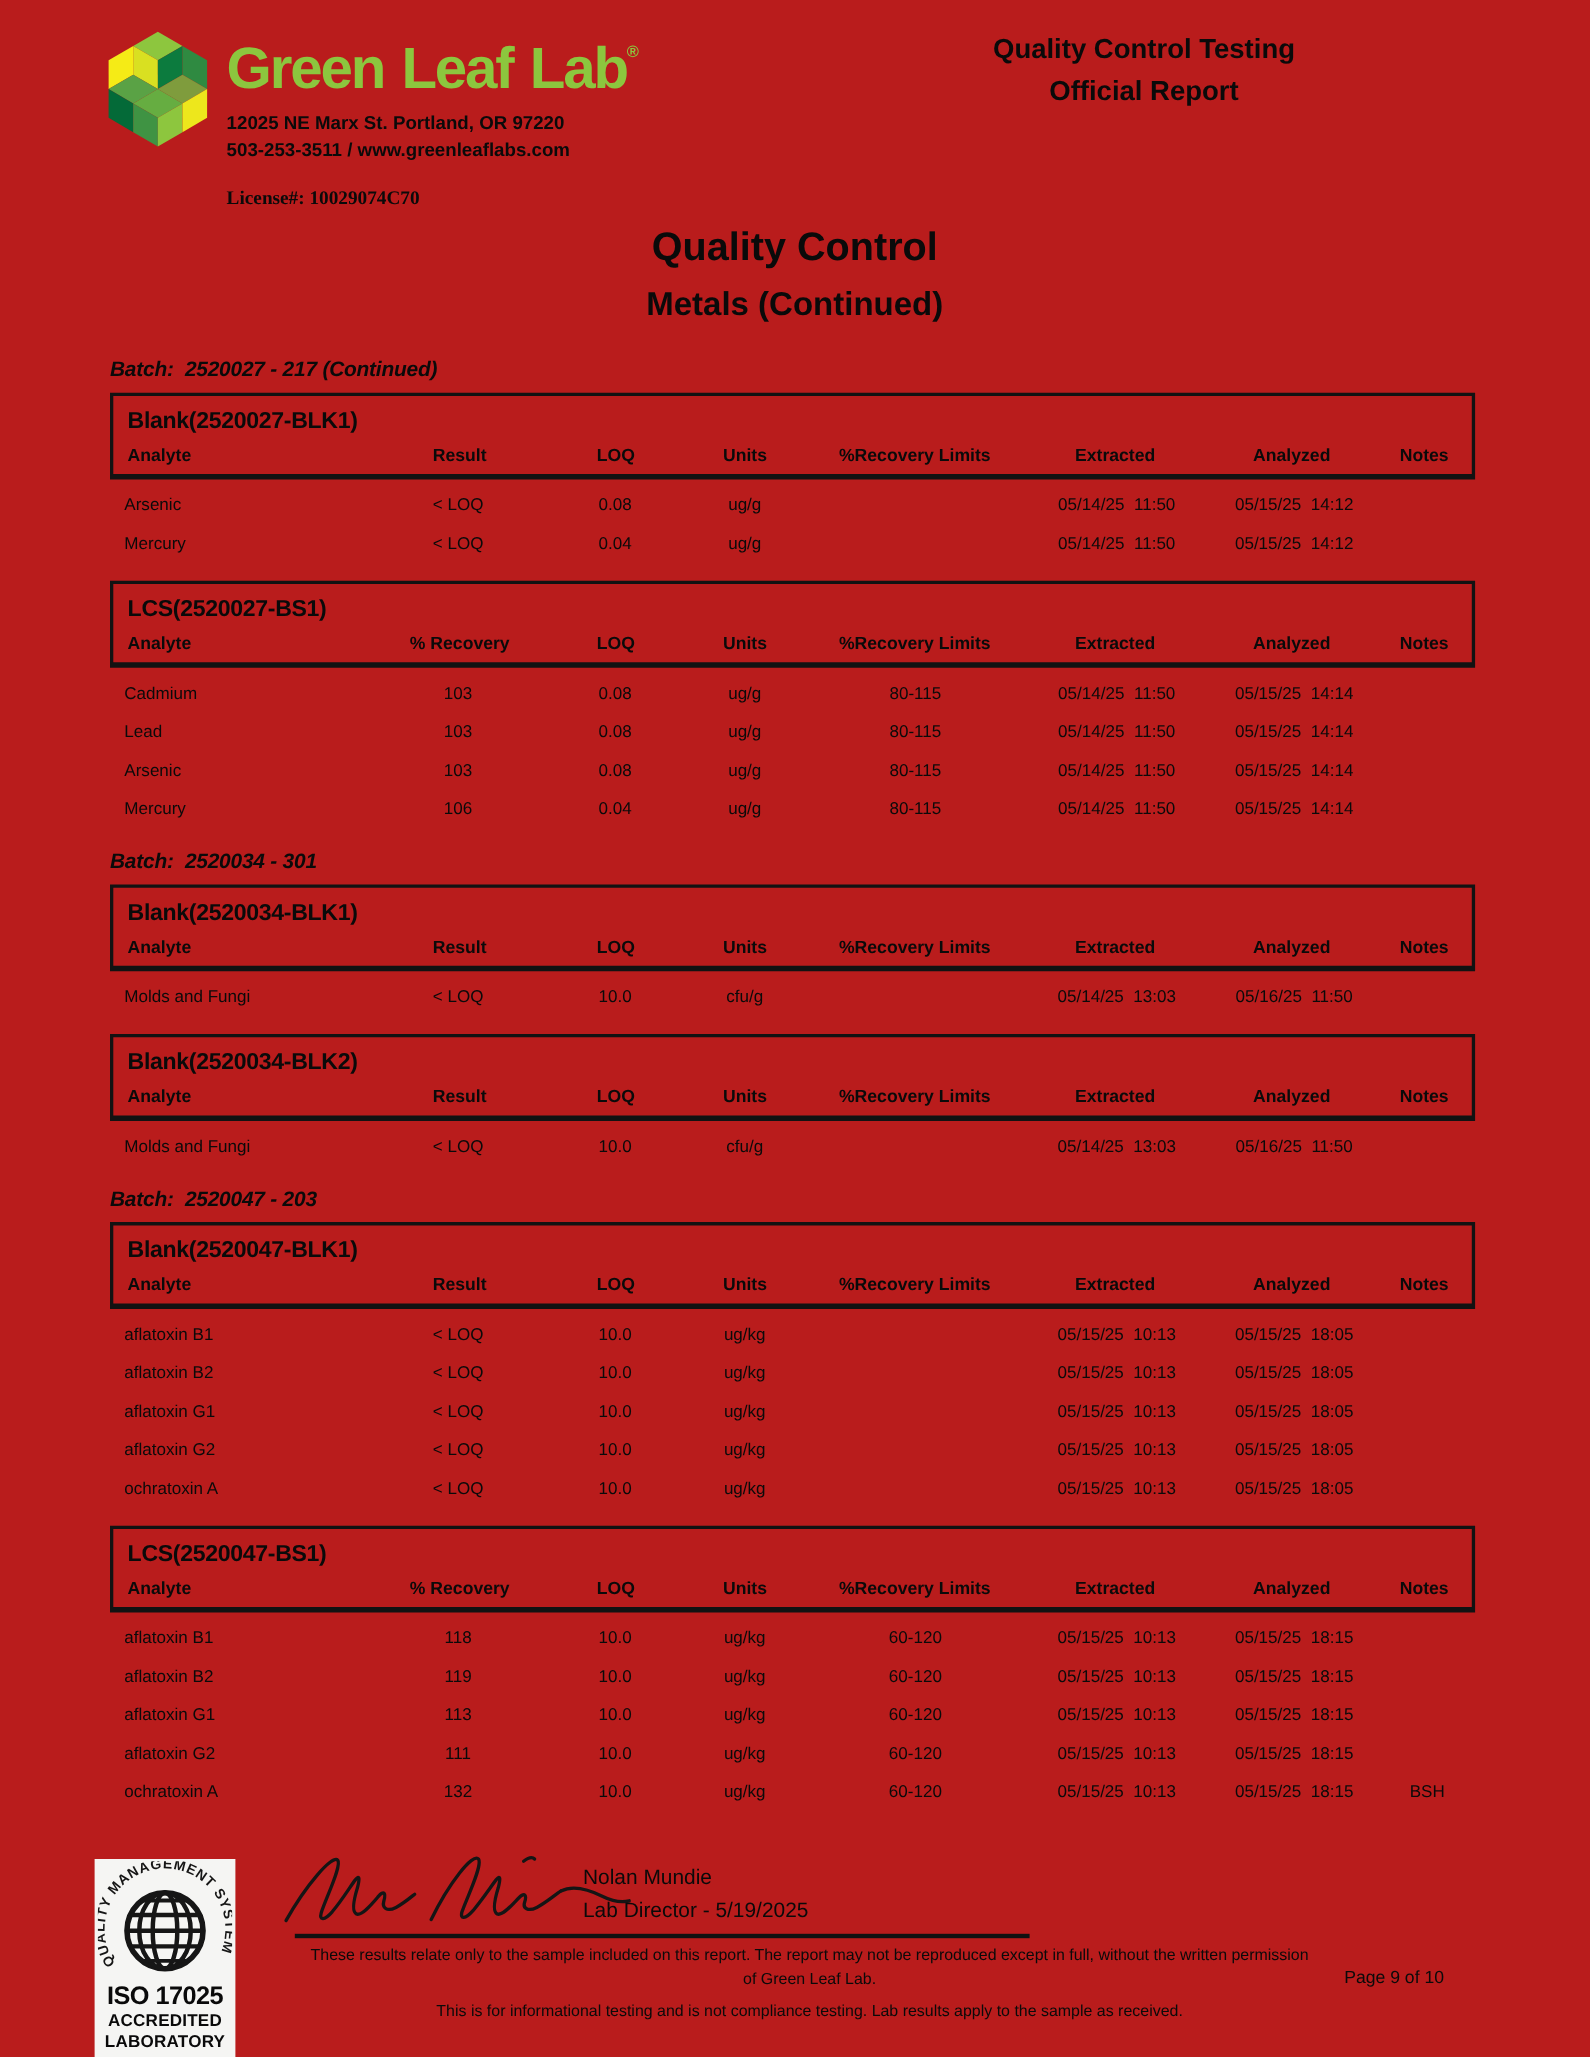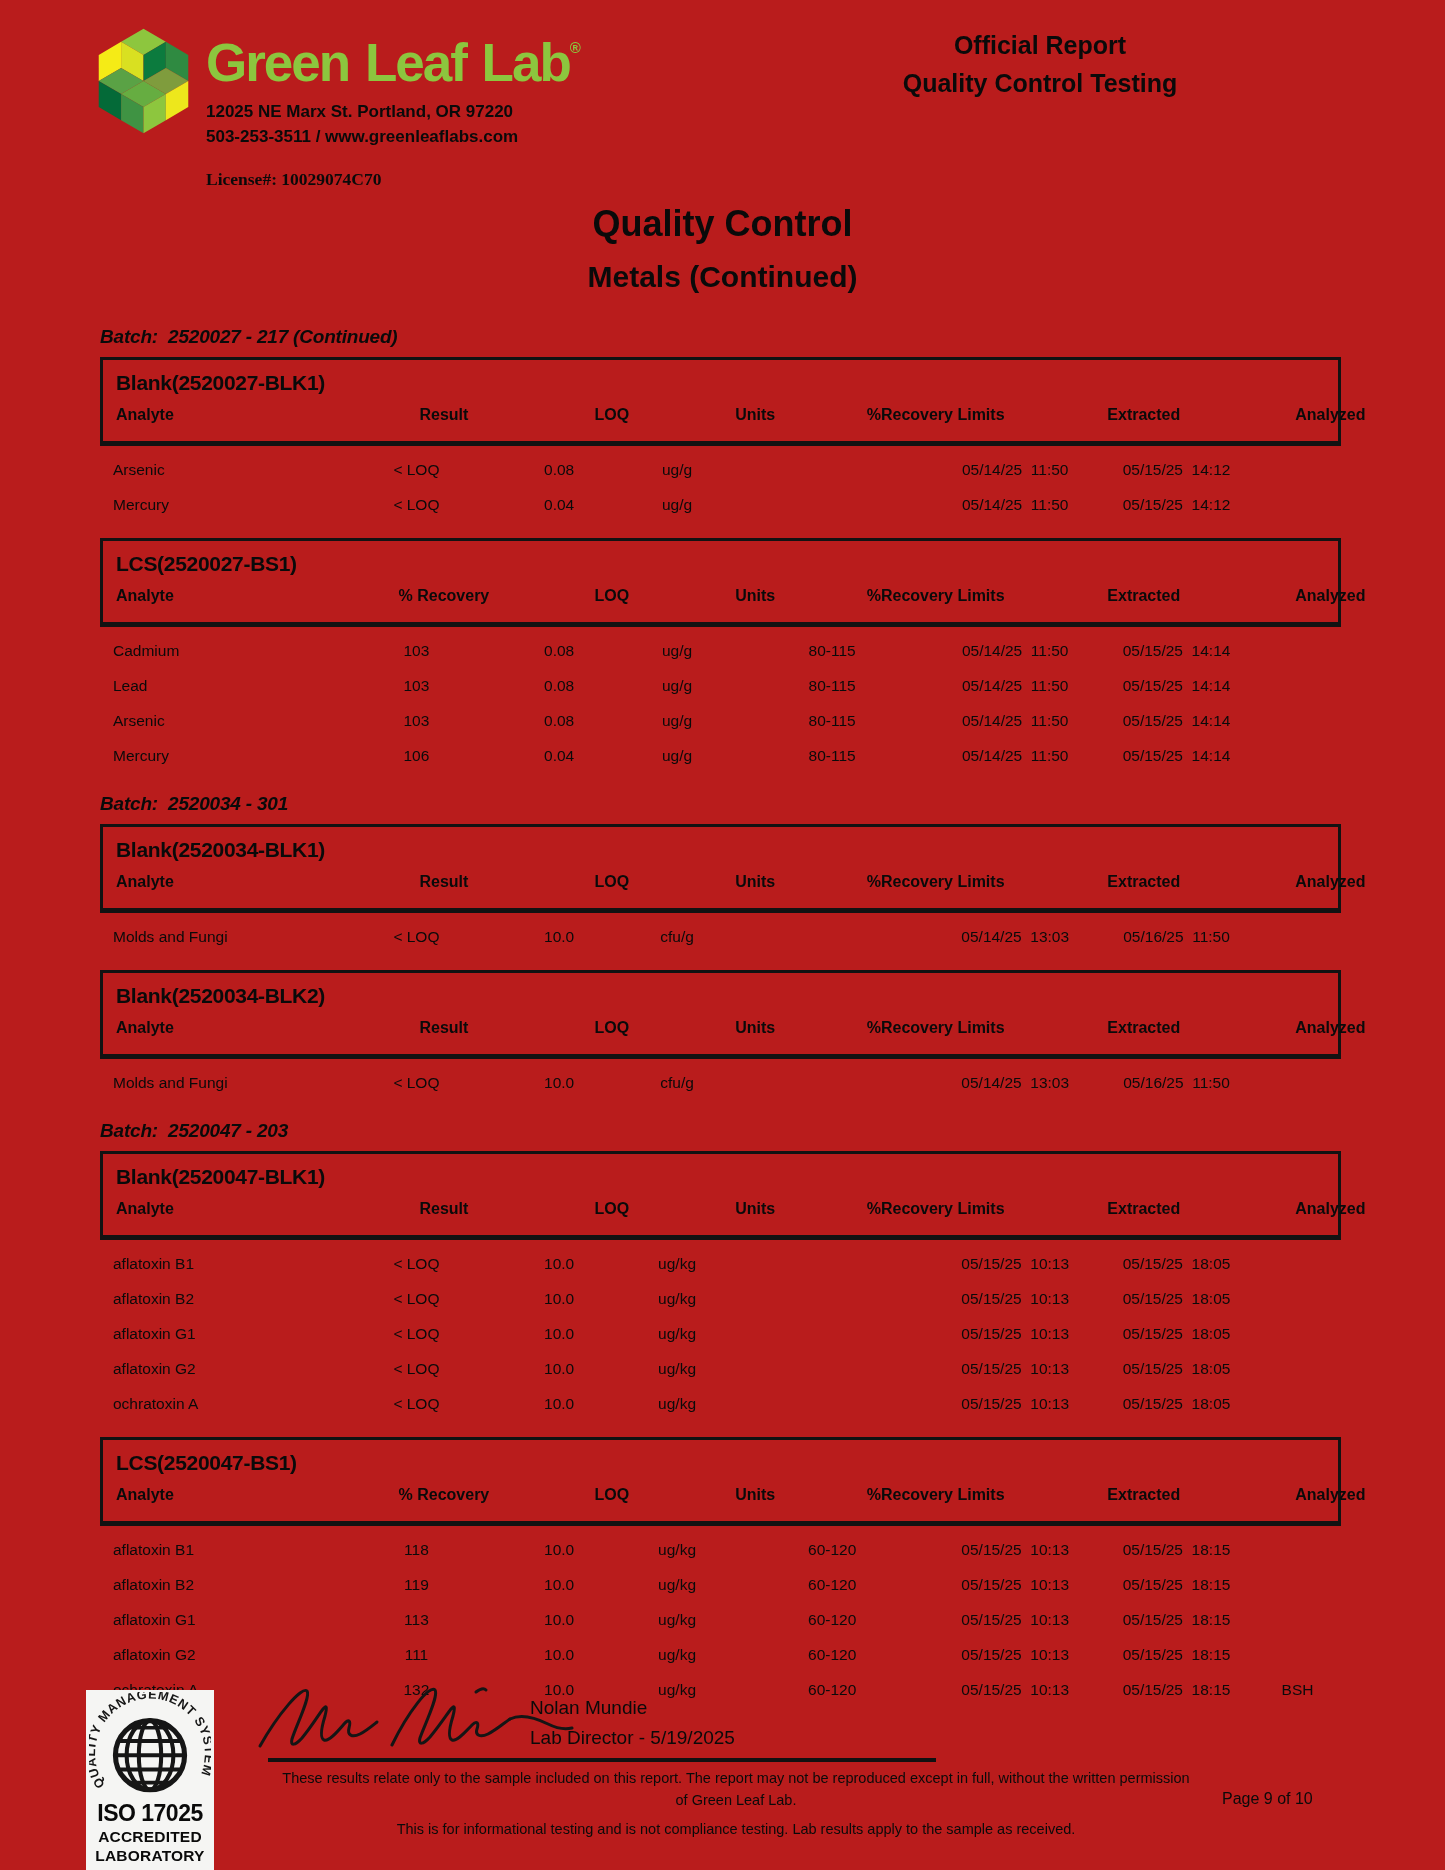--- a/index.html
+++ b/index.html
@@ -29,21 +29,21 @@
   
   .content{position:absolute;left:100px;top:322px;width:1241px;}
   .batch{font-style:italic;font-weight:700;font-size:19px;margin:20px 0 9px;white-space:pre;letter-spacing:-0.2px;}
   .section:first-child .batch{margin-top:4px;}
   .tbox{border:3px solid #121212;border-bottom-width:5px;padding-top:9px;}
   .ttitle{font-size:21px;font-weight:700;padding:2px 0 11px 13px;letter-spacing:-0.3px;}
   .trow{display:grid;grid-template-columns:19% 13% 10% 9% 16% 13.5% 12.5% 7%;align-items:baseline;}
   .cell{text-align:center;white-space:pre;font-size:15.5px;overflow:hidden;}
   .cell:first-child{text-align:left;padding-left:13px;}
   .hdr .cell{font-weight:700;font-size:16px;}
-  .tbox .trow{padding-bottom:17px;gap:26px;}
+  .tbox .trow{padding-bottom:7px;}
   .rows{margin:6px 0 16px;}
   .rows .trow{padding:8.5px 0;}
   
   .iso-block{position:absolute;left:86px;top:1690px;width:128px;text-align:center;background:#f5f5f3;padding:2px 0 4px;}
   .iso-line1{font-size:23px;font-weight:700;letter-spacing:-0.5px;margin-top:2px;}
   .iso-line2,.iso-line3{font-size:15.5px;font-weight:700;letter-spacing:0.2px;line-height:1.25;}
   .signature{position:absolute;left:252px;top:1680px;}
   .sig-names{position:absolute;left:530px;top:1693px;font-size:19px;line-height:1.6;}
   .sig-line{position:absolute;left:268px;top:1758px;width:668px;height:4px;background:#111;}
   .disclaimer{position:absolute;left:276px;top:1768px;width:920px;text-align:center;font-size:14.5px;line-height:1.5;}
@@ -74,22 +74,22 @@
       <div class="brand-name" style="color:#8cc63e"><span>Green Leaf Lab</span><sup>®</sup></div>
       <div class="brand-addr">
         <div>12025 NE Marx St. Portland, OR 97220</div>
         <div>503-253-3511 / www.greenleaflabs.com</div>
       </div>
       <div class="brand-license">License#: 10029074C70</div>
     </div>
   </div>
 
   <div class="report-title">
+    <div>Quality Control Testing</div>
     <div>Official Report</div>
-    <div>Quality Control Testing</div>
   </div>
 
   <div class="main-title">Quality Control</div>
   <div class="sub-title">Metals (Continued)</div>
 
   <div class="content">
   <div class="section">
     <div class="batch">Batch:  2520027 - 217 (Continued)</div>
     <div>
   <div class="qc-table">

